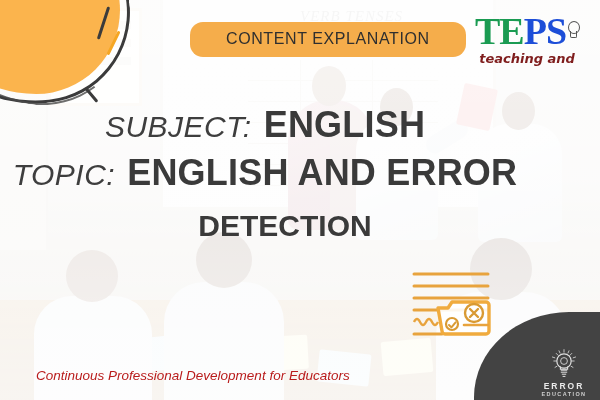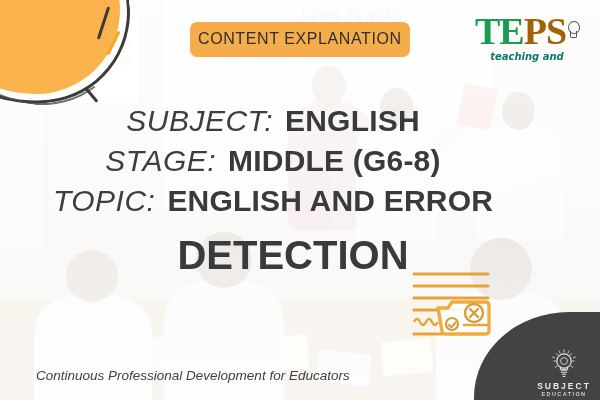--- a/index.html
+++ b/index.html
@@ -68,51 +68,51 @@
   .blob-ink2{position:absolute;left:-60px;top:-70px;width:186px;height:170px;
         border-radius:52% 48% 46% 54%/54% 50% 50% 46%;
         border:2px solid #4a4a4a;border-top-color:transparent;border-left-color:transparent;
         border-right-color:transparent;transform:rotate(8deg);opacity:.8;}
   .ink-tick{position:absolute;width:3px;background:#3b3b3b;border-radius:2px;}
   .t1{left:102px;top:6px;height:34px;transform:rotate(18deg);}
   .t2{left:112px;top:30px;height:26px;transform:rotate(26deg);background:#f5a623;}
   .t3{left:90px;top:86px;height:18px;transform:rotate(-40deg);}
 
   
-  .badge{position:absolute;left:190px;top:22px;padding:8px 8px 9px;
-         background:#f5ad4b;border-radius:7px;
+  .badge{position:absolute;left:190px;top:22px;padding:8px 36px 9px;
+         background:#f5ad4b;border-radius:13px;
          font-size:16px;letter-spacing:.6px;color:#2f2f2f;
          font-family:"Liberation Sans",sans-serif;white-space:nowrap;}
 
   
   .teps{position:absolute;left:466px;top:12px;width:122px;text-align:center;}
   .teps .word{font-family:"Liberation Serif",serif;font-size:38px;font-weight:bold;letter-spacing:-1px;line-height:1;}
   .teps .g{color:#1a9b52;}
-  .teps .k{color:#a16207;}
+  .teps .k{color:#1d4ed8;}
   .teps .bulb{display:inline-block;width:12px;height:17px;vertical-align:6px;margin-left:1px;position:relative;}
   .teps .bulb:before{content:"";position:absolute;left:1px;top:0;width:10px;height:11px;border:1.6px solid #555;border-radius:50%;}
   .teps .bulb:after{content:"";position:absolute;left:3.4px;top:10px;width:5px;height:6px;border:1.6px solid #555;border-top:none;border-radius:0 0 2px 2px;}
-  .teps .tag{font-family:"DejaVu Sans",sans-serif;font-style:italic;font-size:10px;line-height:1.18;color:#0f766e;margin-top:1px;font-weight:600;}
-
-  
-  .lines{position:absolute;left:8px;top:104px;width:530px;}
+  .teps .tag{font-family:"DejaVu Sans",sans-serif;font-style:italic;font-size:13px;line-height:1.18;color:#7f1d1d;margin-top:1px;font-weight:600;}
+
+  
+  .lines{position:absolute;left:0;top:104px;width:530px;}
   .row{display:flex;align-items:baseline;justify-content:center;gap:12px;margin-bottom:6px;}
   .lbl{font-style:italic;font-weight:300;font-size:30px;color:#3e3e3e;letter-spacing:.5px;
        font-family:"Liberation Sans",sans-serif;}
-  .val{font-weight:bold;font-size:30px;color:#3a3a3a;letter-spacing:.2px;
+  .val{font-weight:bold;font-size:36px;color:#3a3a3a;letter-spacing:.2px;
        font-family:"Liberation Sans",sans-serif;}
   .row.topic{margin-bottom:15px;justify-content:center;}
   .row2{display:flex;justify-content:center;}
-  .val2{font-weight:bold;font-size:40px;color:#3a3a3a;font-family:"Liberation Sans",sans-serif;margin-left:40px;}
+  .val2{font-weight:bold;font-size:30px;color:#3a3a3a;font-family:"Liberation Sans",sans-serif;margin-left:40px;}
 
   
   .pf-icon{position:absolute;left:408px;top:268px;width:92px;height:72px;}
 
   
-  .footer{position:absolute;left:36px;top:368px;font-style:italic;font-size:13.5px;color:#404040;
+  .footer{position:absolute;left:36px;top:368px;font-style:italic;font-size:13.5px;color:#b91c1c;
           font-family:"Liberation Sans",sans-serif;}
 
   
   .corner{position:absolute;left:474px;top:312px;width:190px;height:170px;background:#434343;
           border-radius:50% 0 0 0;}
   .te-logo{position:absolute;left:536px;top:348px;width:56px;text-align:center;color:#e9e9e9;}
   .te-bulb{width:30px;height:32px;margin:0 auto 2px;position:relative;}
   .te-name{font-size:8.5px;font-weight:bold;letter-spacing:2px;line-height:1.1;
            font-family:"Liberation Sans",sans-serif;}
   .te-sub{font-size:5.5px;font-weight:bold;letter-spacing:1.4px;color:#cfcfcf;
@@ -186,24 +186,20 @@
     <div class="word"><span class="g">TE</span><span class="k">PS</span><span class="bulb"></span></div>
     <div class="tag">
       <div>teaching and</div>
     </div>
   </div>
 
   <div class="lines">
     <div class="row">
       <span class="lbl">SUBJECT:</span>
       <span class="val">ENGLISH</span>
-    </div>
-    <div class="row">
-      <span class="lbl">STAGE:</span>
-      <span class="val">MIDDLE (G6-8)</span>
     </div>
     <div class="row topic">
       <span class="lbl">TOPIC:</span>
       <span class="val">ENGLISH AND ERROR</span>
     </div>
     <div class="row2">
       <span class="val2">DETECTION</span>
     </div>
   </div>
 
@@ -245,17 +241,17 @@
           <path d="M6 19.4 l2 -1.2"></path>
             <path d="M24 19.4 l-2 -1.2"></path>
           <path d="M10 2.8 l1 2.2"></path>
             <path d="M20 2.8 l-1 2.2"></path>
           <path d="M3.4 9 l2.4 .8"></path>
             <path d="M26.6 9 l-2.4 .8"></path>
         </g>
         <circle cx="15" cy="13" r="3.4" stroke="#d6d6d6" stroke-width=".9" fill="none"></circle>
       </svg>
     </div>
-    <div class="te-name">SUBJECT</div>
+    <div class="te-name">ERROR</div>
     <div class="te-sub">EDUCATION</div>
   </div>
 
 </div>
 
 </body></html>

